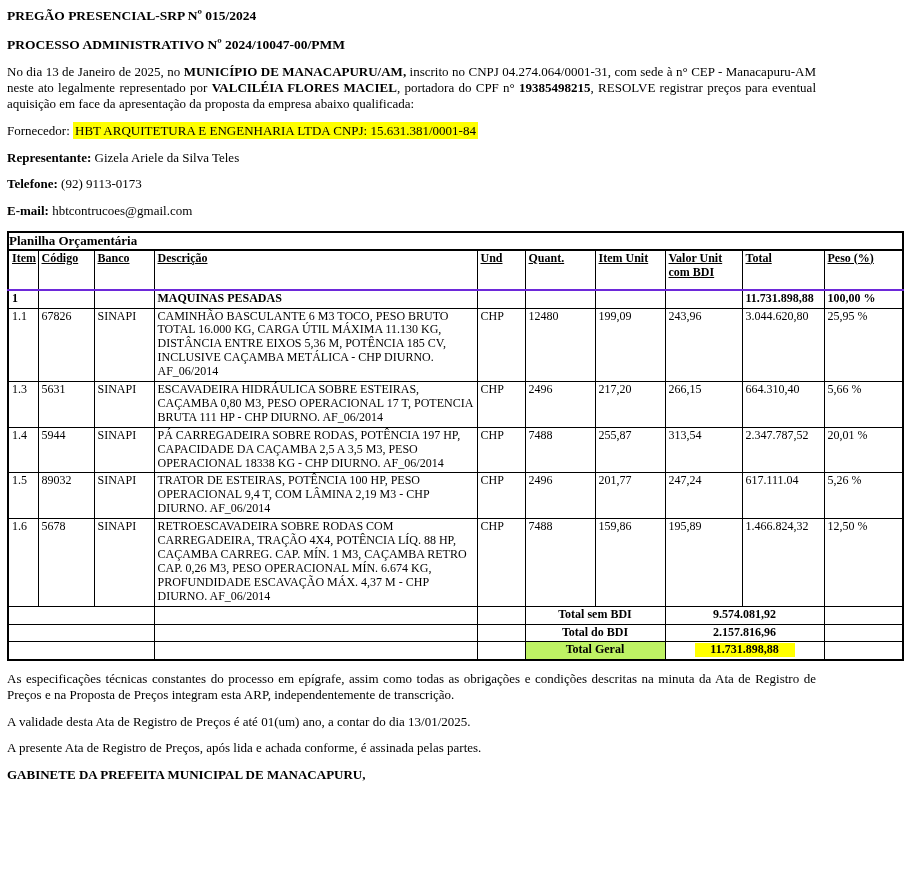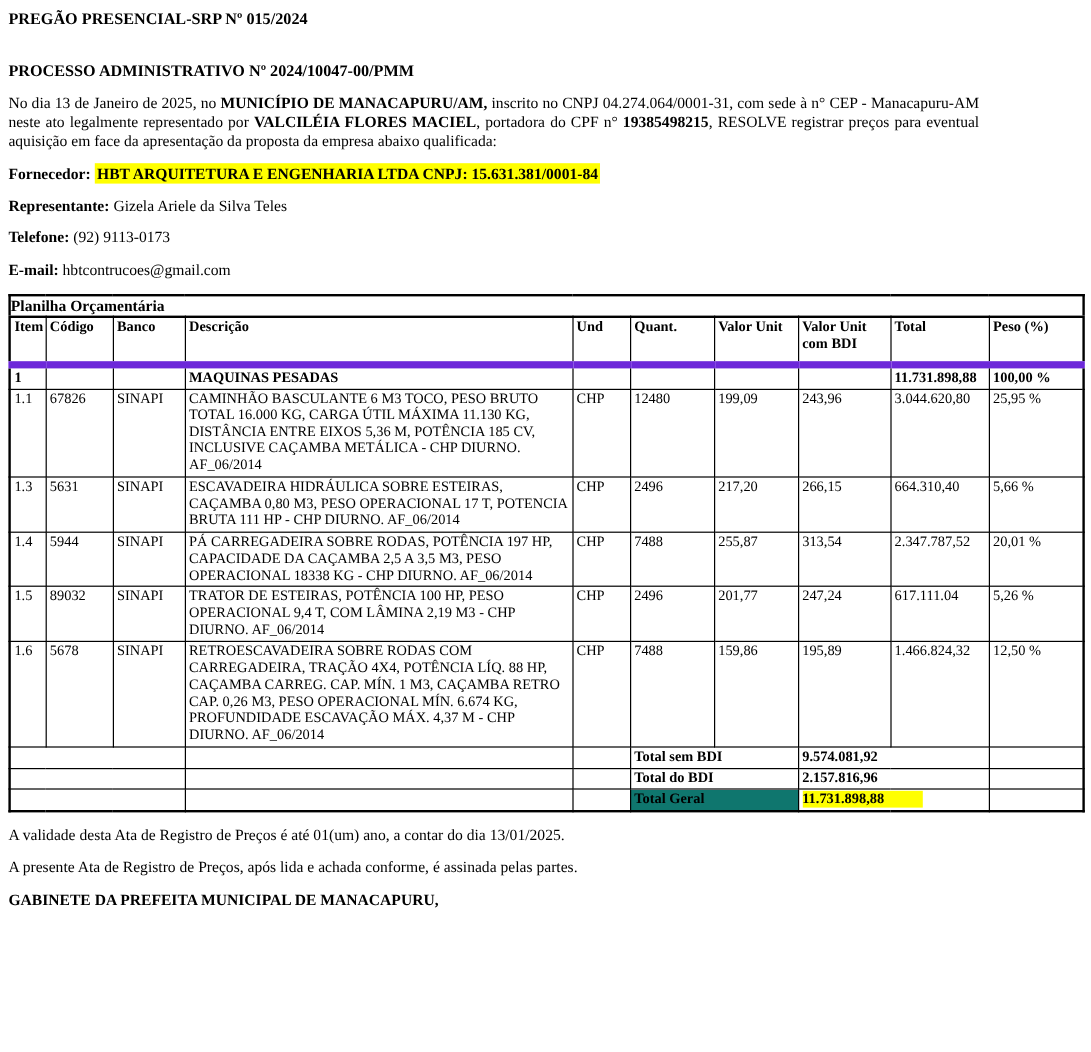--- a/index.html
+++ b/index.html
@@ -8,26 +8,26 @@
     width: 909px;
     background: #ffffff;
     color: #000000;
     font-family: "Liberation Serif", "DejaVu Serif", serif;
     font-size: 13px;
     line-height: 1.2;
   }
   .page { width: 840px; padding: 6px 24px 8px 7px; }
 
   .doc-title { font-weight: bold; margin: 2px 0 0 0; font-size: 13.5px; }
-  .doc-title2 { font-weight: bold; margin: 27px 0 0 0; font-size: 13.5px; }
+  .doc-title2 { font-weight: bold; margin: 13px 0 0 0; font-size: 13.5px; }
 
   .intro { margin: 11px 0 0 0; text-align: justify; }
   .intro b { font-weight: bold; }
 
-  .supplier-line { margin: 12px 0 0 0; font-weight: bold; }
+  .supplier-line { margin: 12px 0 0 0; font-weight: normal; }
   .hl { background: #ffff00; padding: 1px 2px; }
 
   .contact-line { margin: 11px 0 0 0; }
   .contact-line .lbl { font-weight: bold; }
 
   table.budget {
     border-collapse: collapse;
     border: 2px solid #000;
     margin-top: 12px;
     width: 895px;
@@ -42,28 +42,28 @@
     text-align: left;
     overflow: hidden;
   }
   .tbl-title {
     text-align: right;
     font-weight: bold;
     font-size: 13px;
     border-bottom: 2px solid #000 !important;
     padding: 0 0 1px 0 !important;
   }
-  tr.hdr th { font-weight: bold; height: 40px; border-bottom: 6px solid #6d28d9; }
+  tr.hdr th { font-weight: bold; height: 40px; border-bottom: 2px solid #6d28d9; text-decoration: underline; }
   th.c-und, td.c-und { text-align: center; }
   th.c-bdi { text-align: justify; }
   tr.group-row td { font-weight: bold; }
   td.c-desc { text-align: justify; }
-  tr.totals td { height: 17px; font-weight: bold; }
+  tr.totals td { height: 17px; font-weight: bold; text-align: center; }
   td.t-label { font-weight: bold; }
-  td.hl-cell { background: #0f766e; }
+  td.hl-cell { background: #bef264; }
   .hl-val { background: #ffff00; display: inline-block; min-width: 100px; }
 
   .footer-par { margin: 10px 0 0 0; text-align: justify; }
   .footer-line { margin: 11px 0 0 0; }
   .b { font-weight: bold; }
 </style>
 </head>
 <body>
 
 <div class="page">
@@ -96,21 +96,21 @@
         <tr>
       <td class="tbl-title" colspan="10">Planilha Orçamentária</td>
     </tr>
     <tr class="hdr">
       <th>Item</th>
       <th>Código</th>
       <th>Banco</th>
       <th>Descrição</th>
       <th class="c-und">Und</th>
       <th>Quant.</th>
-      <th>Valor Unit</th>
+      <th>Item Unit</th>
       <th class="c-bdi">Valor Unit com BDI</th>
       <th>Total</th>
       <th>Peso (%)</th>
     </tr>
     <tr class="group-row">
       <td>1</td>
       <td></td>
       <td></td>
       <td>MAQUINAS PESADAS</td>
       <td></td>
@@ -200,17 +200,18 @@
       <td colspan="3"></td>
       <td></td>
       <td></td>
       <td colspan="2" class="t-label hl-cell">Total Geral</td>
       <td colspan="2"><span class="hl-val">11.731.898,88</span></td>
       <td></td>
     </tr>
   </tbody>
     </table>
 
+  <p class="footer-par">As especificações técnicas constantes do processo em epígrafe, assim como todas as obrigações e condições descritas na minuta da Ata de Registro de Preços e na Proposta de Preços integram esta ARP, independentemente de transcrição.</p>
   <p class="footer-line">A validade desta Ata de Registro de Preços é até 01(um) ano, a contar do dia 13/01/2025.</p>
   <p class="footer-line">A presente Ata de Registro de Preços, após lida e achada conforme, é assinada pelas partes.</p>
   <p class="footer-line b">GABINETE DA PREFEITA MUNICIPAL DE MANACAPURU,</p>
 
 </div>
 
 </body></html>

